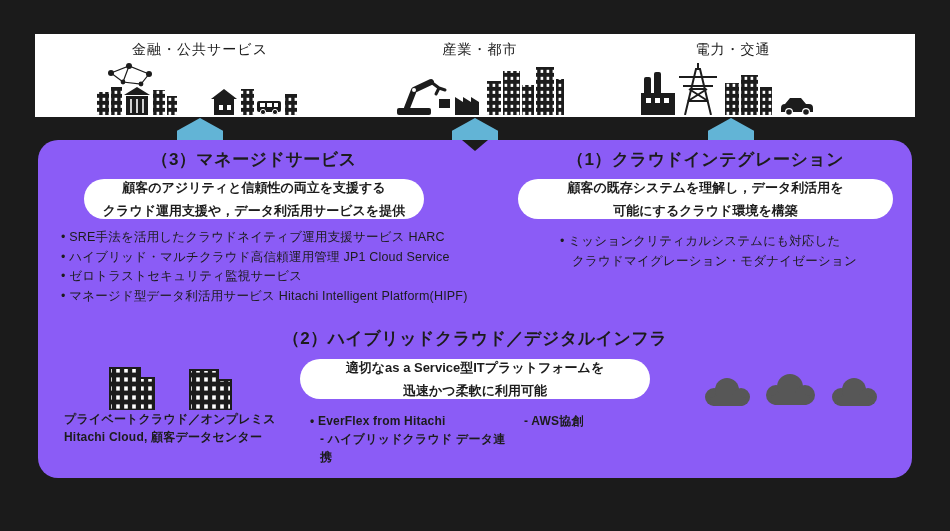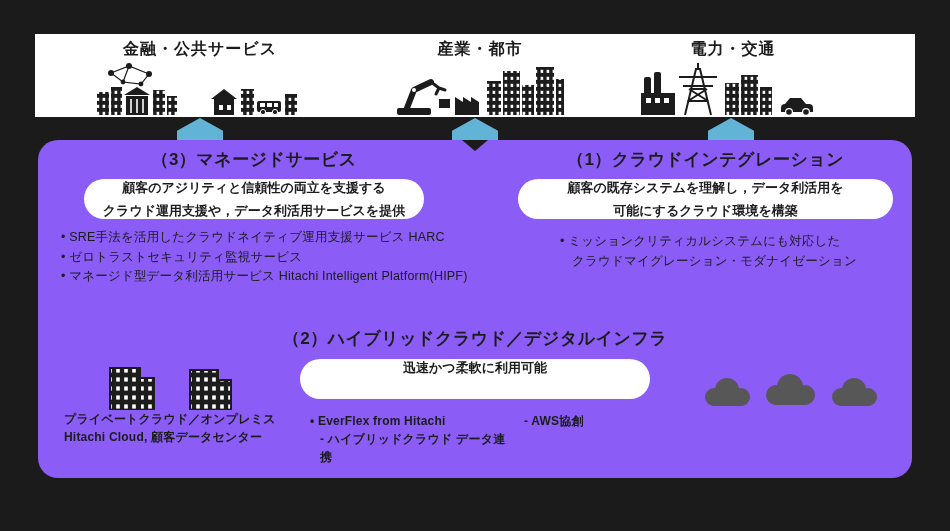--- a/index.html
+++ b/index.html
@@ -6,21 +6,21 @@
   html,body { background:#1b1b1b; }
   body { font-family:"Liberation Sans","DejaVu Sans",sans-serif; color:#1c1c1c; }
   .stage { position:relative; width:950px; height:531px; background:#1b1b1b; overflow:hidden; }
 
   
   .banner { position:absolute; left:35px; top:34px; width:880px; height:83px; background:#ffffff; }
   .sector { position:absolute; top:5px; text-align:center; }
   .sector-1 { left:20px;  width:290px; }
   .sector-2 { left:330px; width:230px; }
   .sector-3 { left:568px; width:260px; }
-  .sector-title { font-size:16px; font-weight:700; letter-spacing:1px; line-height:20px; }
+  .sector-title { font-size:14px; font-weight:400; letter-spacing:1px; line-height:20px; }
   .sector svg { display:block; margin:2px auto 0; }
 
   
   .arrow { position:absolute; top:118px; width:46px; height:22px; background:#62b4d6;
            clip-path:polygon(50% 0,100% 58%,100% 100%,0 100%,0 58%); }
   .arrow-1 { left:177px; } .arrow-2 { left:452px; } .arrow-3 { left:708px; }
   .notch { position:absolute; left:462px; top:140px; width:26px; height:11px; background:#1b1b1b;
            clip-path:polygon(0 0,100% 0,50% 100%); }
 
   
@@ -170,36 +170,38 @@
 
   <div class="panel">
 
     <div class="section-title t-managed">（3）マネージドサービス</div>
     <div class="pill pill-managed">
       <span>顧客のアジリティと信頼性の両立を支援する</span>
       <span>クラウド運用支援や，データ利活用サービスを提供</span>
     </div>
     <div class="bullets b-managed">
       <div>• SRE手法を活用したクラウドネイティブ運用支援サービス HARC</div>
+      <div>• ハイブリッド・マルチクラウド高信頼運用管理 JP1 Cloud Service</div>
       <div>• ゼロトラストセキュリティ監視サービス</div>
       <div>• マネージド型データ利活用サービス Hitachi Intelligent Platform(HIPF)</div>
     </div>
 
     <div class="section-title t-integration">（1）クラウドインテグレーション</div>
     <div class="pill pill-integration">
       <span>顧客の既存システムを理解し，データ利活用を</span>
       <span>可能にするクラウド環境を構築</span>
     </div>
     <div class="bullets b-integration">
       <div>• ミッションクリティカルシステムにも対応した</div>
       <div class="indent">クラウドマイグレーション・モダナイゼーション</div>
     </div>
 
     <div class="section-title t-hybrid">（2）ハイブリッドクラウド／デジタルインフラ</div>
     <div class="pill pill-hybrid">
+      <span>適切なas a Service型ITプラットフォームを</span>
       <span>迅速かつ柔軟に利用可能</span>
     </div>
 
     <svg class="ic-buildings" width="150" height="44" viewBox="0 0 150 44">
       <defs>
         <pattern id="w4" width="8" height="9" patternUnits="userSpaceOnUse">
           <rect width="8" height="9" fill="#1c1c1c"></rect>
             <rect x="2.2" y="2.4" width="3.6" height="4.2" fill="#fff"></rect>
         </pattern>
       </defs>

